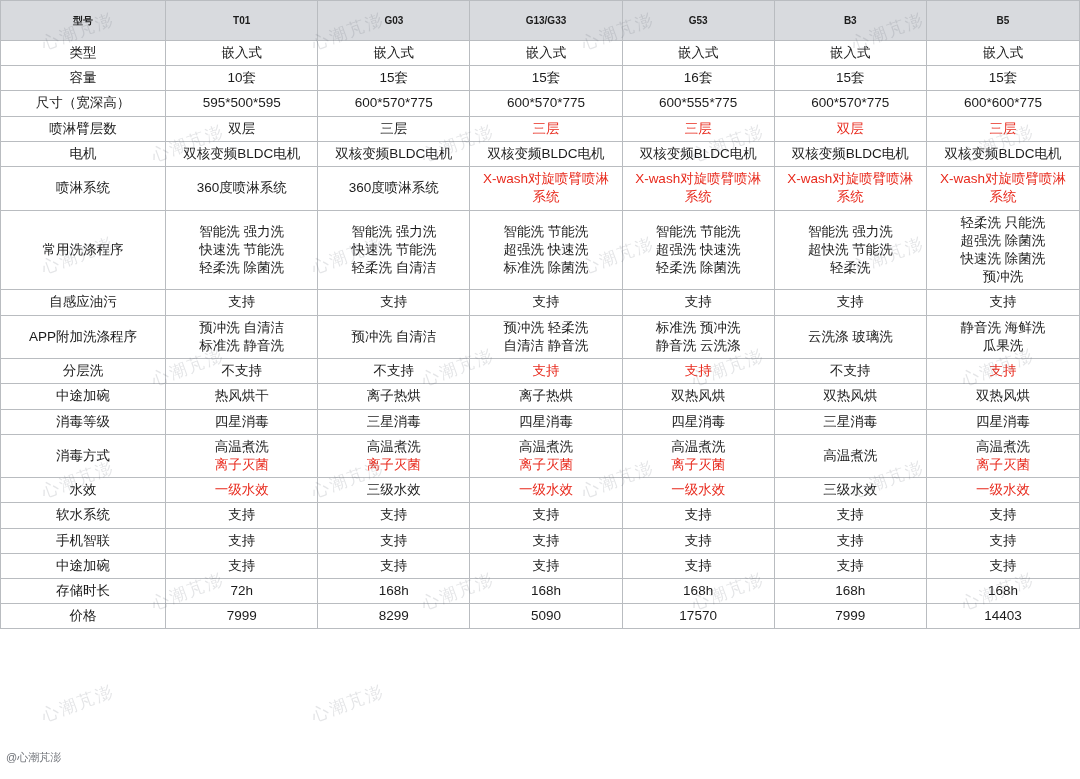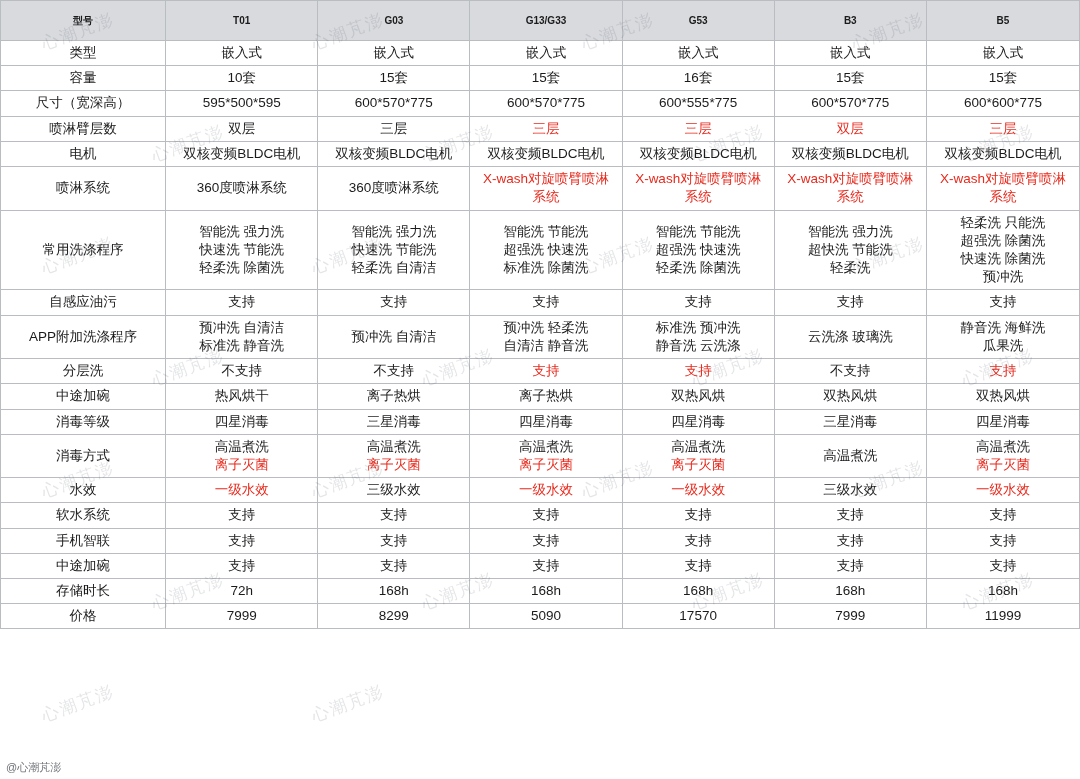--- a/index.html
+++ b/index.html
@@ -72,21 +72,21 @@
     font-size: 17px;
     color: rgba(90, 95, 105, 0.16);
     white-space: nowrap;
     transform: rotate(-20deg);
     font-family: "Liberation Sans", sans-serif;
     letter-spacing: 2px;
   }
   .credit {
     position: absolute;
     left: 4px;
-    bottom: 4px;
+    bottom: 14px;
     z-index: 5;
     font-size: 11px;
     color: #6d7076;
     background: rgba(255,255,255,0.6);
     padding: 0 2px;
   }
 </style>
 </head>
 <body>
 
@@ -756,21 +756,21 @@
               <span>17570</span>
             </span>
           </td>
           <td class="val">
             <span class="cellstack">
               <span>7999</span>
             </span>
           </td>
           <td class="val">
             <span class="cellstack">
-              <span>11999</span>
+              <span>14403</span>
             </span>
           </td>
         </tr>
       </tbody>
   </table>
 
   <div class="wm-layer" id="wm-layer">
       <div class="wm" style="left: 40px; top: 20px;">心潮芃澎</div>
       <div class="wm" style="left: 310px; top: 20px;">心潮芃澎</div>
       <div class="wm" style="left: 580px; top: 20px;">心潮芃澎</div>

